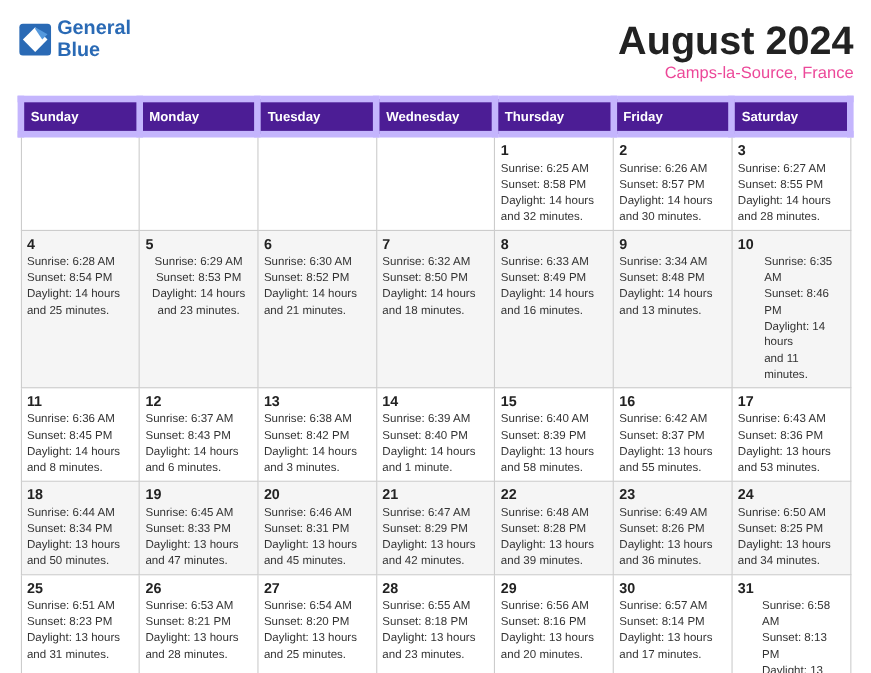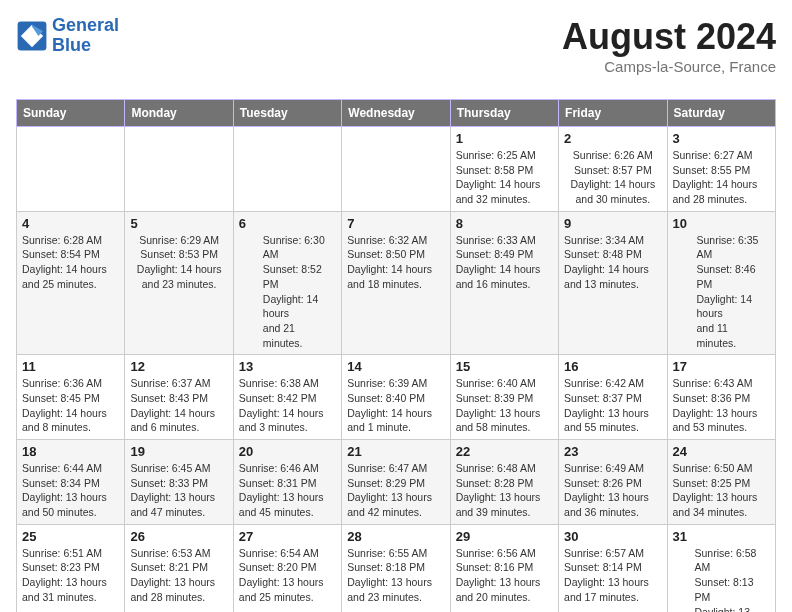--- a/index.html
+++ b/index.html
@@ -7,21 +7,21 @@
       font-family: Arial, sans-serif;
       background: #fff;
       width: 792px;
       min-height: 612px;
       padding: 16px;
     }
     .header-area {
       display: flex;
       justify-content: space-between;
       align-items: flex-start;
-      margin-bottom: 24px;
+      margin-bottom: 12px;
     }
     .logo {
       display: flex;
       align-items: center;
       gap: 4px;
     }
     .logo-text {
       font-size: 18px;
       font-weight: bold;
       color: #2a6ab5;
@@ -37,35 +37,35 @@
     .title-area {
       text-align: right;
     }
     .month-year {
       font-size: 36px;
       font-weight: bold;
       color: #222;
     }
     .location {
       font-size: 15px;
-      color: #737373;
+      color: #ec4899;
     }
     .calendar {
       width: 100%;
       border-collapse: collapse;
       font-size: 11px;
     }
     .calendar th {
-      background: #737373;
+      background: #4c1d95;
       color: #fff;
       text-align: left;
       padding: 6px 6px;
       font-size: 12px;
       font-weight: bold;
-      border: 1px solid #c4b5fd;
+      border: 6px solid #c4b5fd;
     }
     .calendar td {
       border: 1px solid #ccc;
       vertical-align: top;
       padding: 4px 5px;
       width: calc(100% / 7);
       min-height: 80px;
       background: #fff;
     }
     .calendar tr:nth-child(even) td {
@@ -137,21 +137,21 @@
         <td class="empty-cell"></td>
         <td>
           <span class="day-num">1</span>
           <div class="day-info" style="white-space: pre-line;">Sunrise: 6:25 AM
 Sunset: 8:58 PM
 Daylight: 14 hours
 and 32 minutes.</div>
         </td>
         <td>
           <span class="day-num">2</span>
-          <div class="day-info" style="white-space: pre-line; text-align: center;">Sunrise: 6:26 AM
+          <div class="day-info" style="white-space: pre-line;">Sunrise: 6:26 AM
 Sunset: 8:57 PM
 Daylight: 14 hours
 and 30 minutes.</div>
         </td>
         <td>
           <span class="day-num">3</span>
           <div class="day-info" style="white-space: pre-line;">Sunrise: 6:27 AM
 Sunset: 8:55 PM
 Daylight: 14 hours
 and 28 minutes.</div>
@@ -167,21 +167,21 @@
         </td>
         <td>
           <span class="day-num">5</span>
           <div class="day-info" style="white-space: pre-line; text-align: center;">Sunrise: 6:29 AM
 Sunset: 8:53 PM
 Daylight: 14 hours
 and 23 minutes.</div>
         </td>
         <td>
           <span class="day-num">6</span>
-          <div class="day-info" style="white-space: pre-line; margin-left: 24px;">Sunrise: 6:30 AM
+          <div class="day-info" style="white-space: pre-line;">Sunrise: 6:30 AM
 Sunset: 8:52 PM
 Daylight: 14 hours
 and 21 minutes.</div>
         </td>
         <td>
           <span class="day-num">7</span>
           <div class="day-info" style="white-space: pre-line;">Sunrise: 6:32 AM
 Sunset: 8:50 PM
 Daylight: 14 hours
 and 18 minutes.</div>

